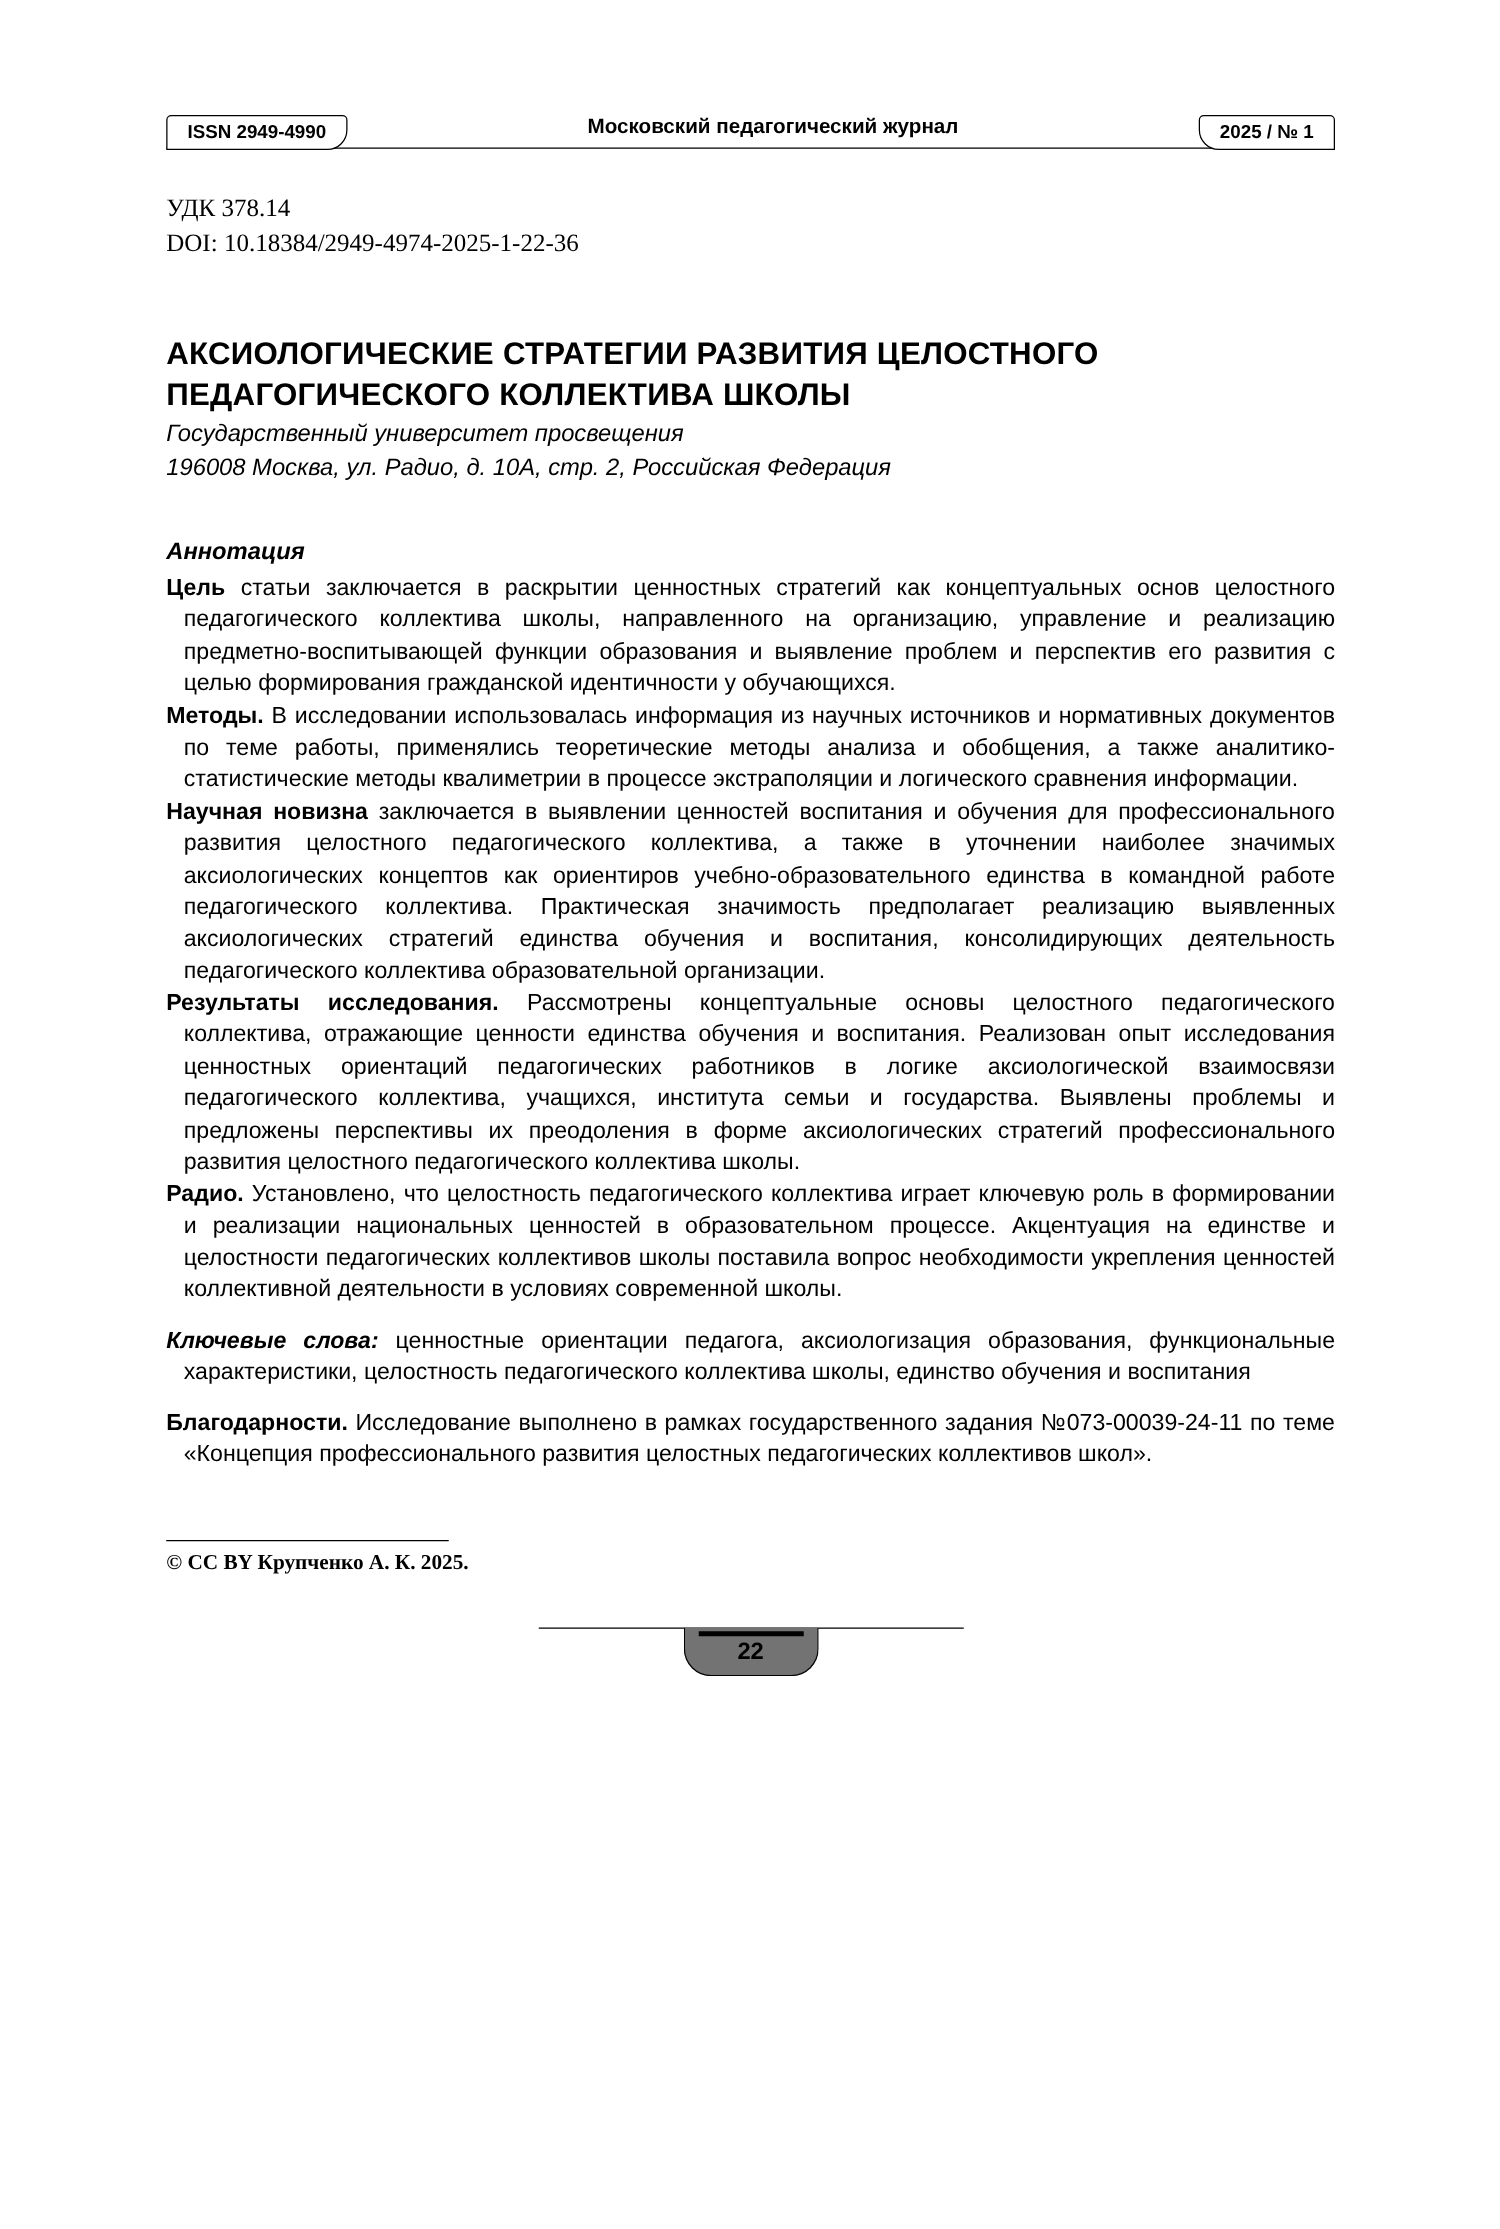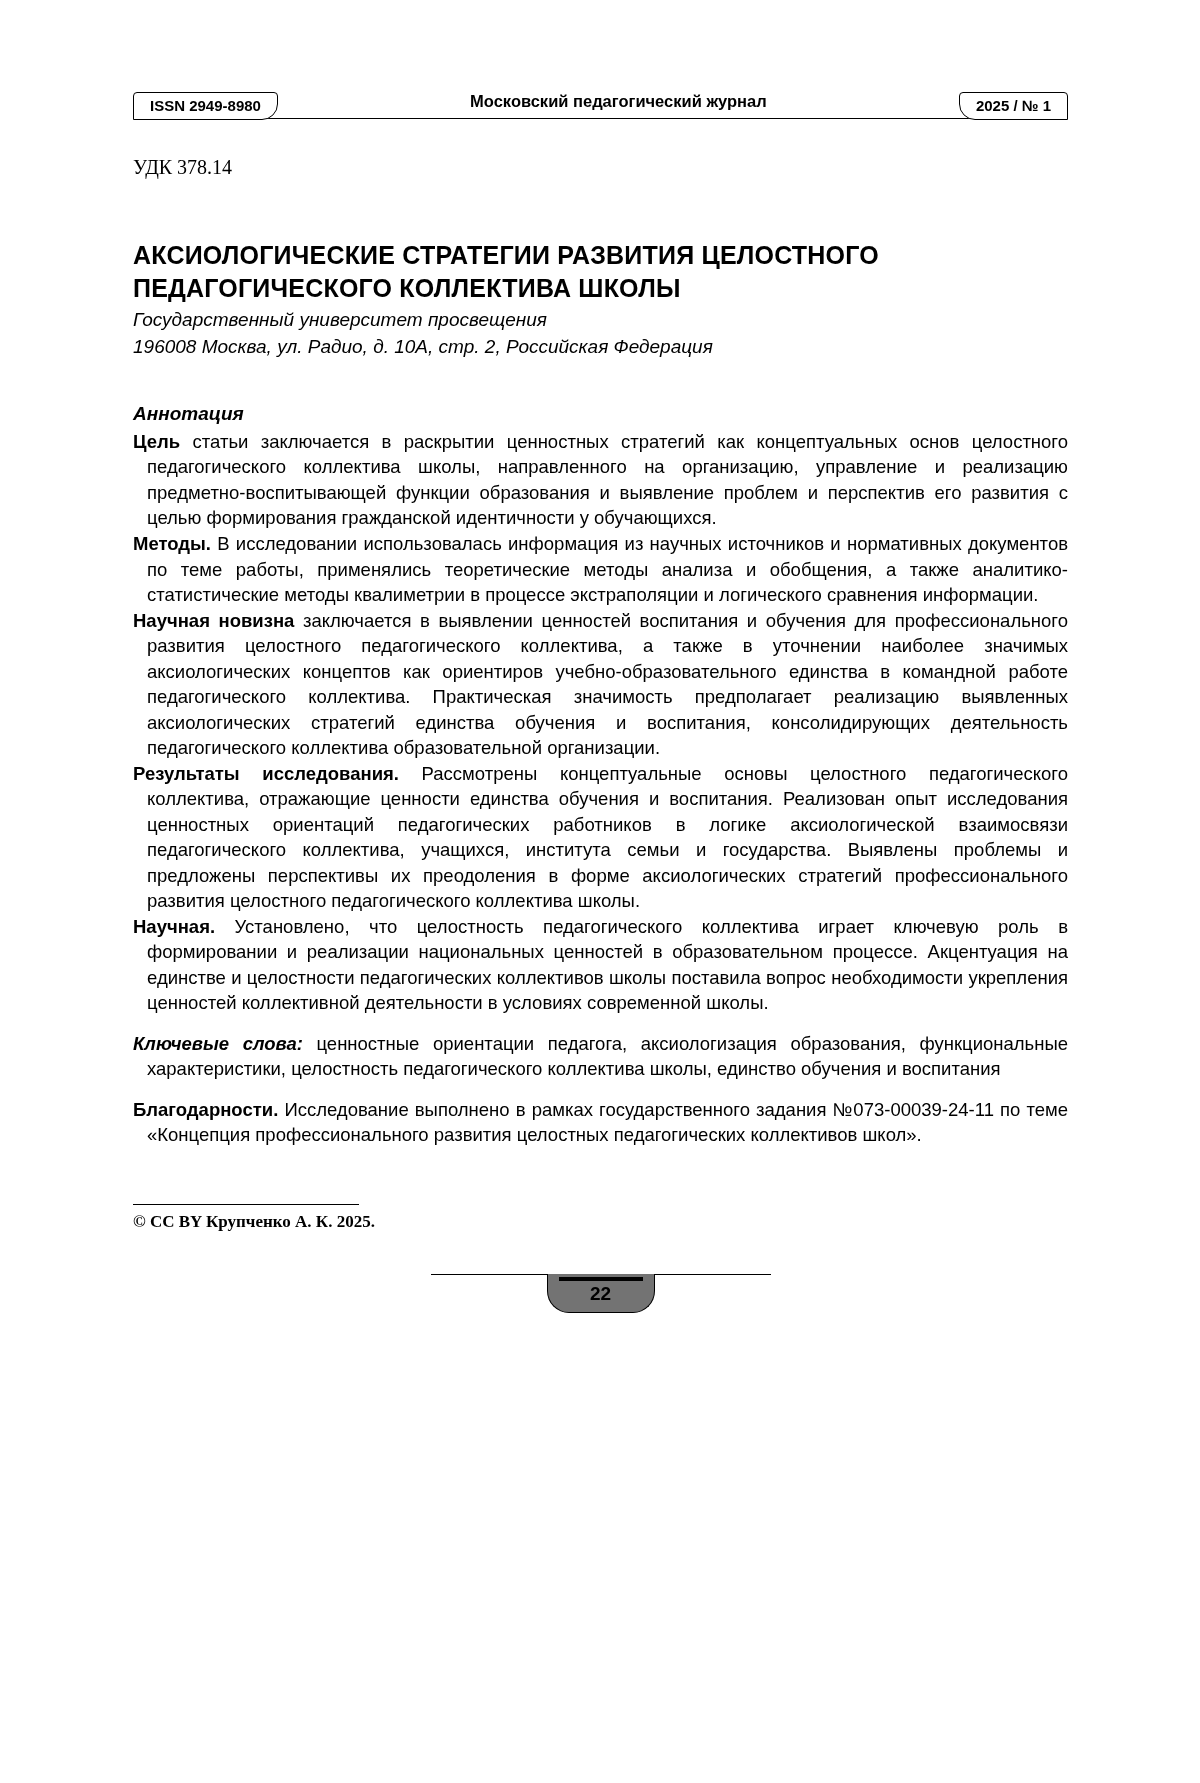--- a/index.html
+++ b/index.html
@@ -131,46 +131,47 @@
     line-height: 1.1;
     display: block;
   }
 </style>
 </head>
 <body>
 
 <div class="page">
 
   <div class="journal-header">
-    <div class="header-tab left">ISSN 2949-8980</div>
+    <div class="header-tab left">ISSN 2949-4990</div>
     <div class="journal-name">Московский педагогический журнал</div>
     <div class="header-tab right">2025 / № 1</div>
   </div>
 
   <div class="meta-block">
     <div>УДК 378.14</div>
+    <div>DOI: 10.18384/2949-4974-2025-1-22-36</div>
   </div>
 
   <h1 class="article-title" style="margin-bottom:0;">АКСИОЛОГИЧЕСКИЕ СТРАТЕГИИ РАЗВИТИЯ ЦЕЛОСТНОГО ПЕДАГОГИЧЕСКОГО КОЛЛЕКТИВА ШКОЛЫ</h1>
   <div class="affiliation">
     <div>Государственный университет просвещения</div>
     <div>196008 Москва, ул. Радио, д. 10А, стр. 2, Российская Федерация</div>
   </div>
 
   <div class="abstract-heading">Аннотация</div>
 
   <p class="para"><b>Цель</b><span> статьи заключается в раскрытии ценностных стратегий как концептуальных основ целостного педагогического коллектива школы, направленного на организацию, управление и реализацию предметно-воспитывающей функции образования и выявление проблем и перспектив его развития с целью формирования гражданской идентичности у обучающихся.</span></p>
 
   <p class="para"><b>Методы.</b><span> В исследовании использовалась информация из научных источников и нормативных документов по теме работы, применялись теоретические методы анализа и обобщения, а также аналитико-статистические методы квалиметрии в процессе экстраполяции и логического сравнения информации.</span></p>
 
   <p class="para"><b>Научная новизна</b><span> заключается в выявлении ценностей воспитания и обучения для профессионального развития целостного педагогического коллектива, а также в уточнении наиболее значимых аксиологических концептов как ориентиров учебно-образовательного единства в командной работе педагогического коллектива. Практическая значимость предполагает реализацию выявленных аксиологических стратегий единства обучения и воспитания, консолидирующих деятельность педагогического коллектива образовательной организации.</span></p>
 
   <p class="para"><b>Результаты исследования.</b><span> Рассмотрены концептуальные основы целостного педагогического коллектива, отражающие ценности единства обучения и воспитания. Реализован опыт исследования ценностных ориентаций педагогических работников в логике аксиологической взаимосвязи педагогического коллектива, учащихся, института семьи и государства. Выявлены проблемы и предложены перспективы их преодоления в форме аксиологических стратегий профессионального развития целостного педагогического коллектива школы.</span></p>
 
-  <p class="para"><b>Научная.</b><span> Установлено, что целостность педагогического коллектива играет ключевую роль в формировании и реализации национальных ценностей в образовательном процессе. Акцентуация на единстве и целостности педагогических коллективов школы поставила вопрос необходимости укрепления ценностей коллективной деятельности в условиях современной школы.</span></p>
+  <p class="para"><b>Радио.</b><span> Установлено, что целостность педагогического коллектива играет ключевую роль в формировании и реализации национальных ценностей в образовательном процессе. Акцентуация на единстве и целостности педагогических коллективов школы поставила вопрос необходимости укрепления ценностей коллективной деятельности в условиях современной школы.</span></p>
 
   <p class="para spaced"><span class="lbl-bi">Ключевые слова:</span><span> ценностные ориентации педагога, аксиологизация образования, функциональные характеристики, целостность педагогического коллектива школы, единство обучения и воспитания</span></p>
 
   <p class="para spaced"><b>Благодарности.</b><span> Исследование выполнено в рамках государственного задания №073-00039-24-11 по теме «Концепция профессионального развития целостных педагогических коллективов школ».</span></p>
 
   <div class="footnote">
     <div class="footnote-rule"></div>
     <div class="copyright">© CC BY Крупченко А. К. 2025.</div>
   </div>
 

